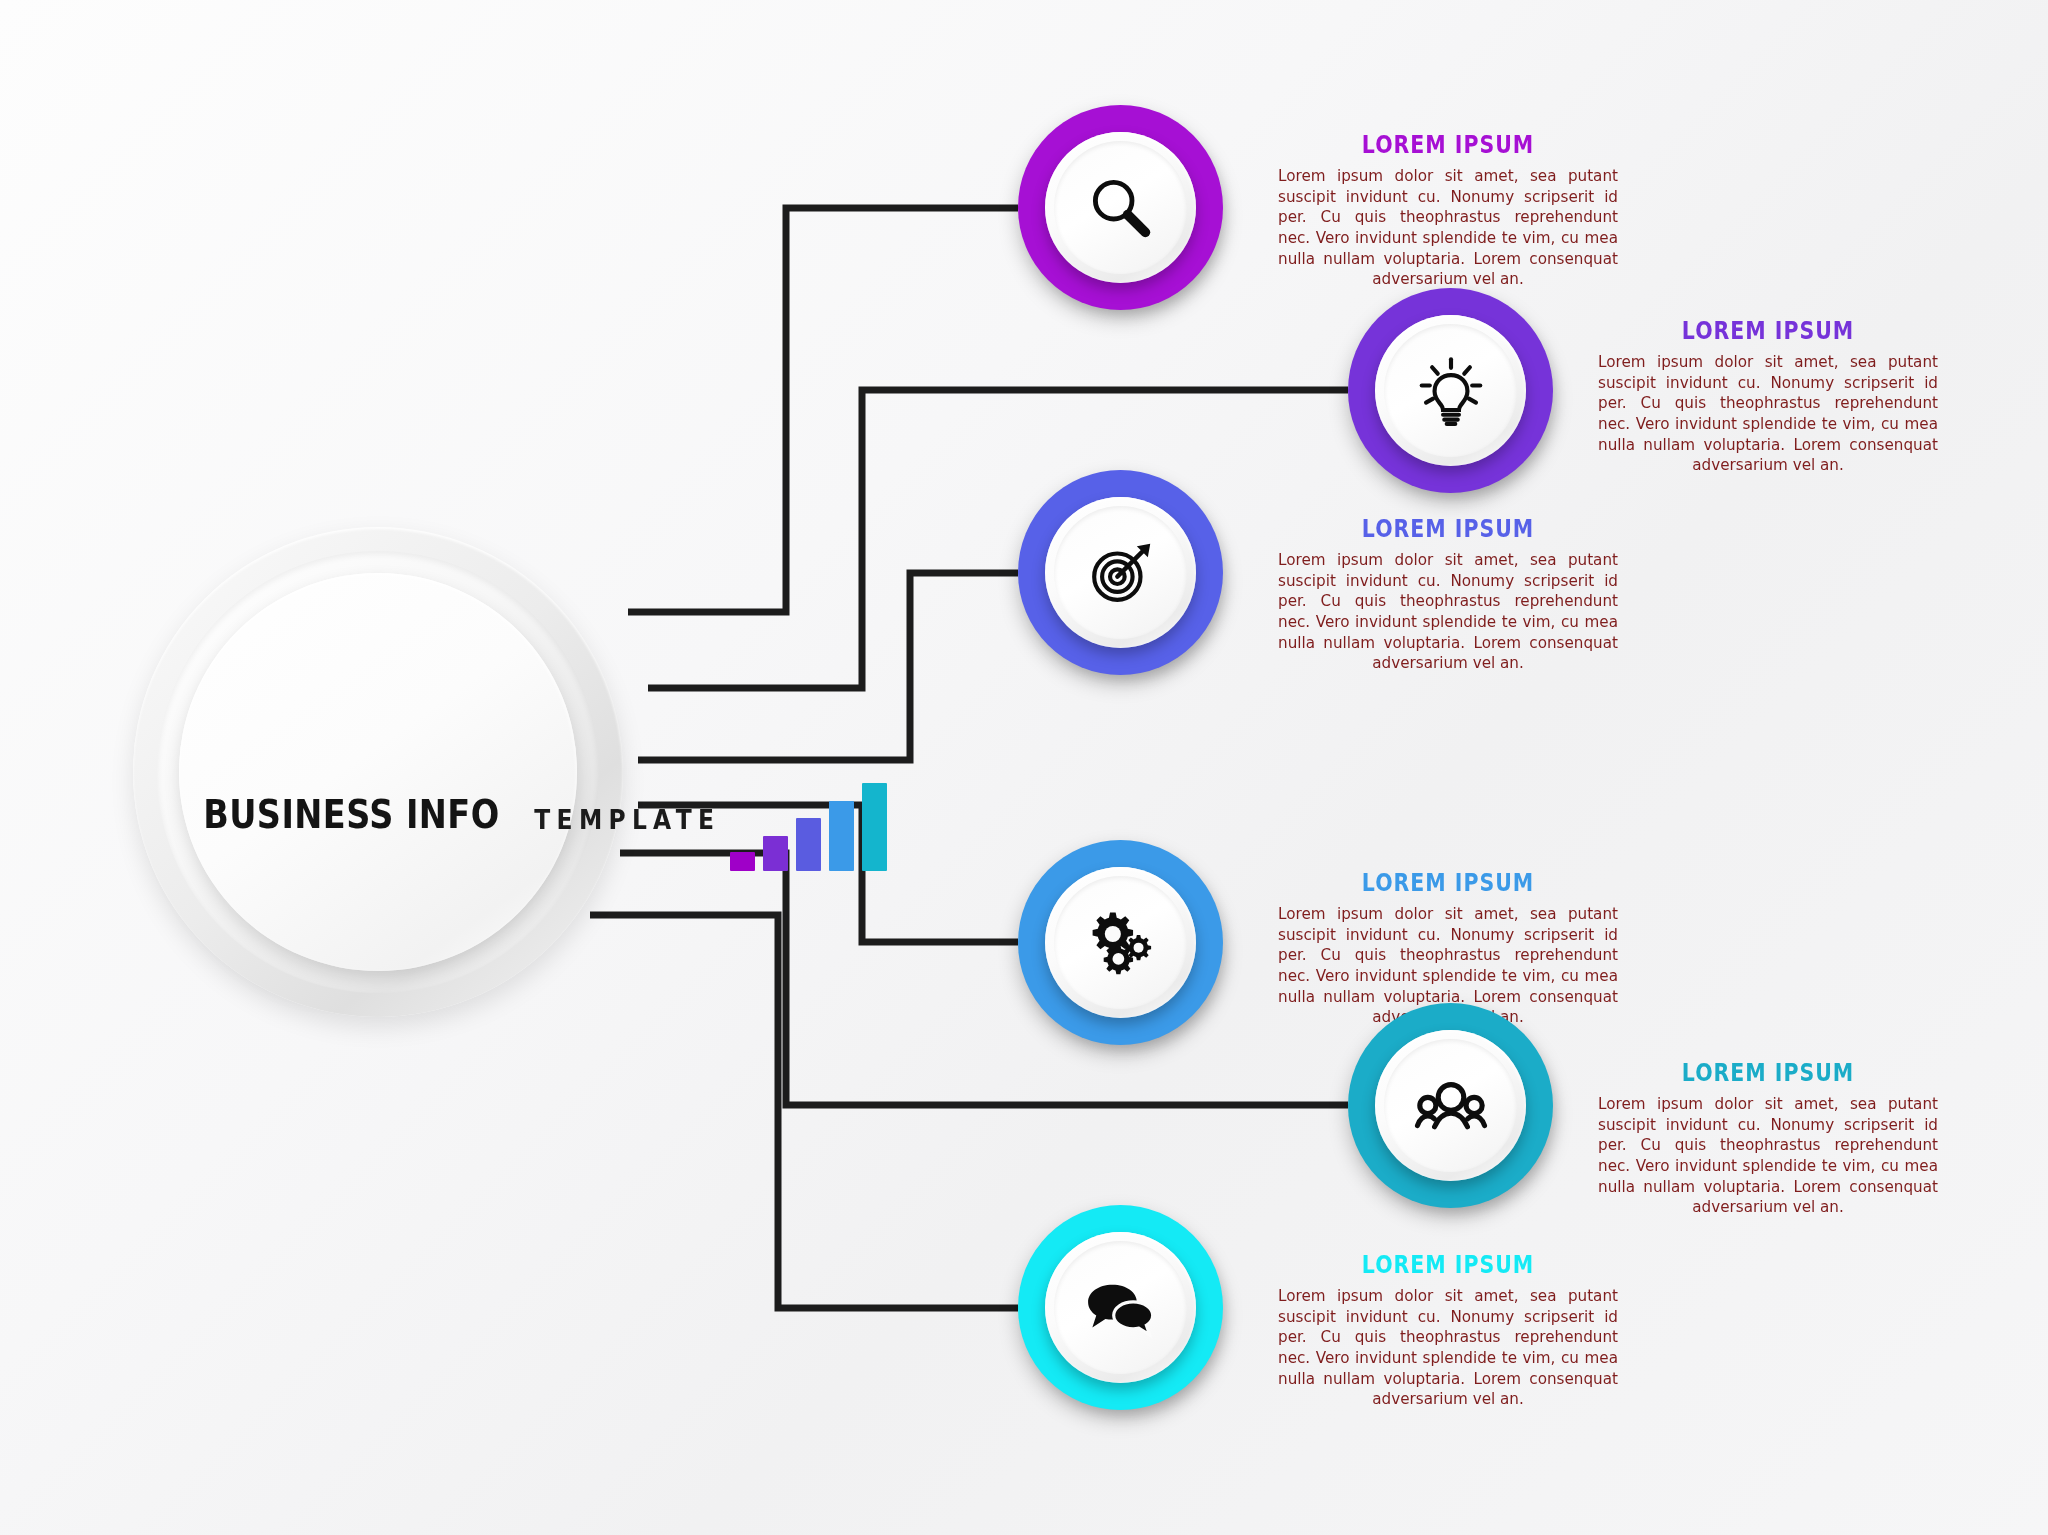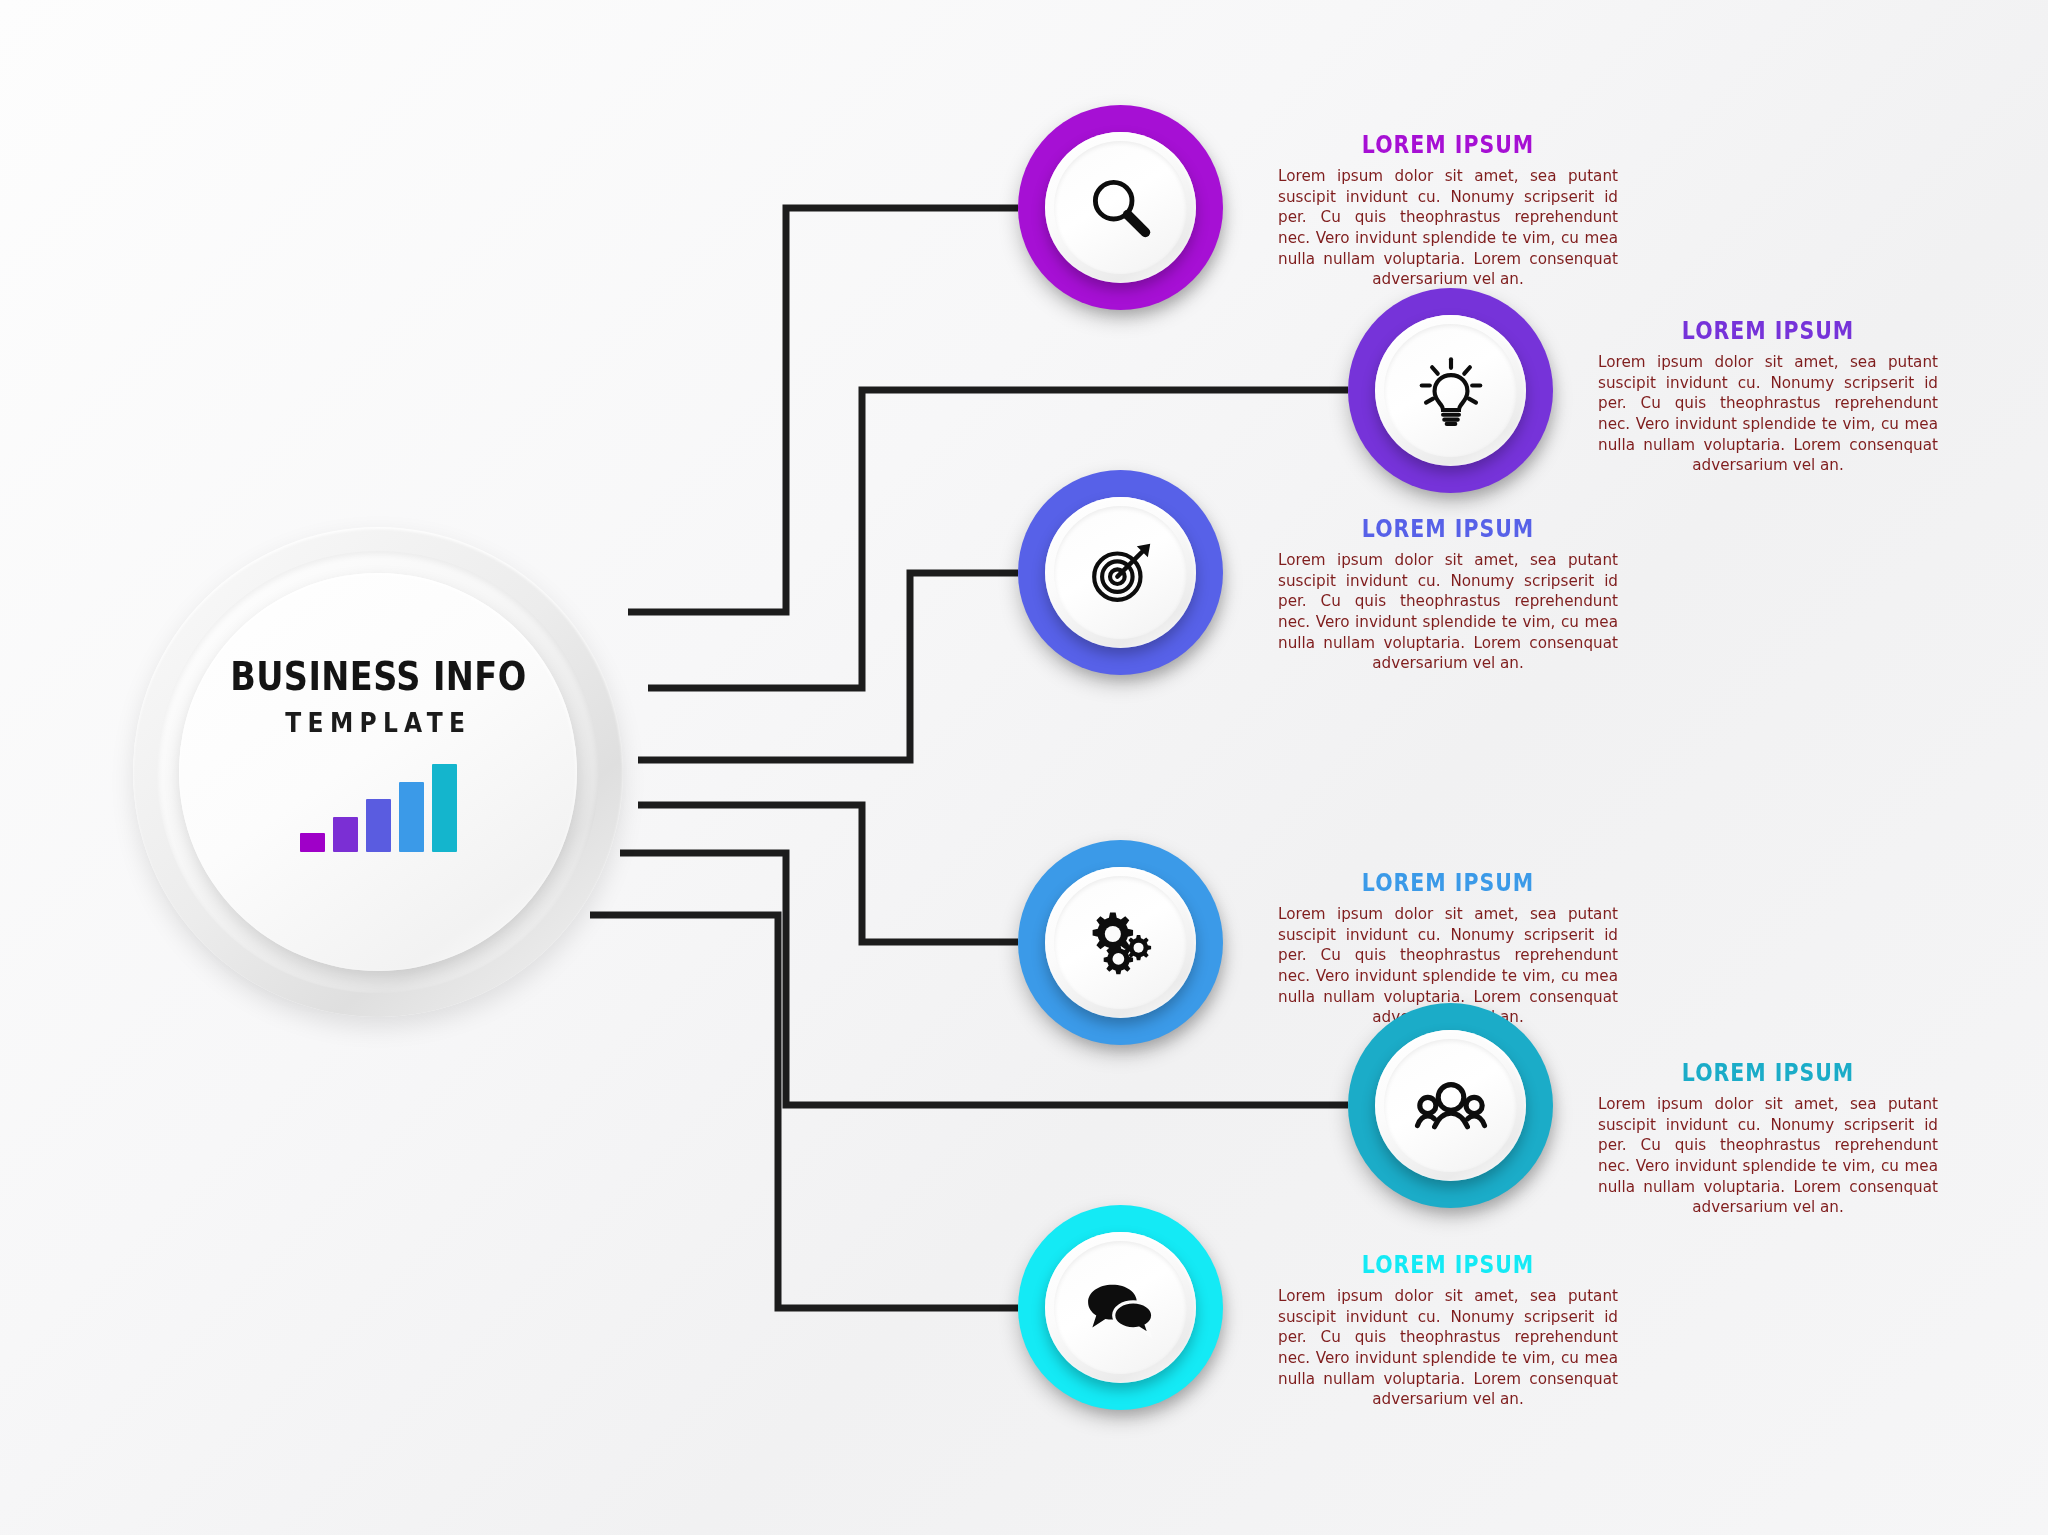--- a/index.html
+++ b/index.html
@@ -31,21 +31,21 @@
   }
   .hub-ring-mid {
     position:absolute; left:24px; top:24px; width:442px; height:442px; border-radius:50%;
     background:linear-gradient(140deg,#ffffff 0%,#f7f7f7 40%,#e4e4e4 78%,#fafafa 100%);
     box-shadow:inset 0 3px 6px rgba(0,0,0,.06);
   }
   .hub-disc {
     position:absolute; left:46px; top:46px; width:398px; height:398px; border-radius:50%;
     background:linear-gradient(145deg,#ffffff 0%,#fcfcfc 46%,#f2f2f2 82%,#ffffff 100%);
     box-shadow:0 6px 16px rgba(0,0,0,.12), inset 0 2px 4px rgba(255,255,255,1);
-    display:flex; flex-direction:column; align-items:center; justify-content:flex-start;
+    display:flex; flex-direction:row; align-items:center; justify-content:flex-start;
     padding-top:84px;
   }
   .hub-title {
     font-family:"DejaVu Sans", sans-serif;
     font-size:39px; font-weight:700; letter-spacing:.5px; color:#141414;
     transform:scaleX(.86); white-space:nowrap; line-height:1;
   }
   .hub-sub {
     font-family:"DejaVu Sans", sans-serif;
     font-size:26px; font-weight:600; letter-spacing:7px; color:#1b1b1b;

